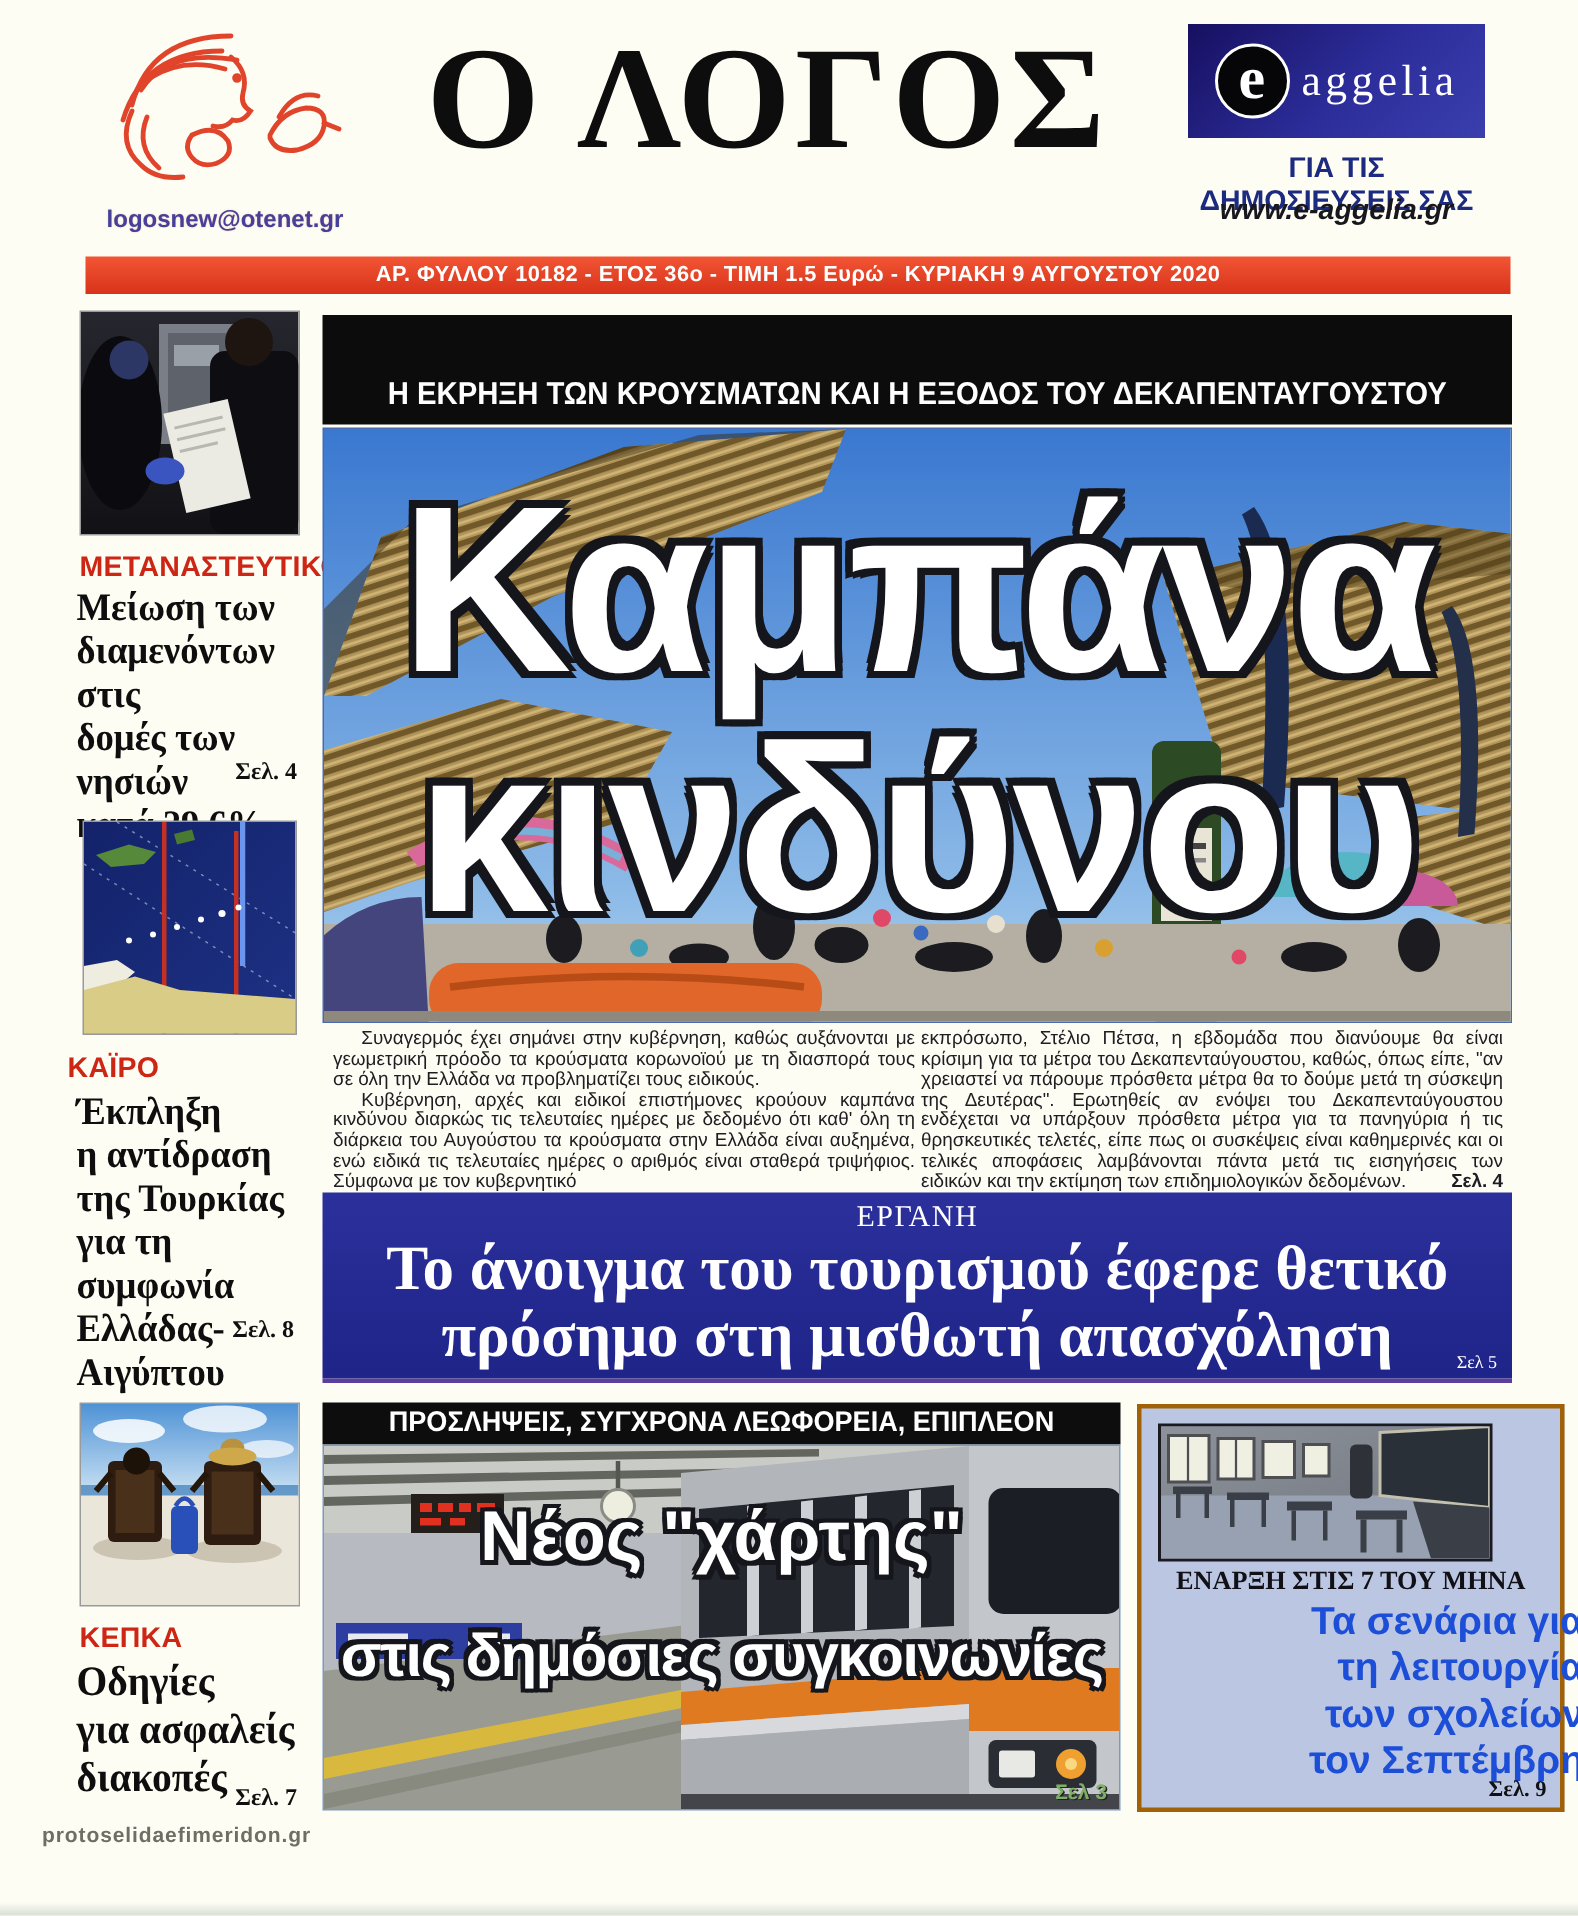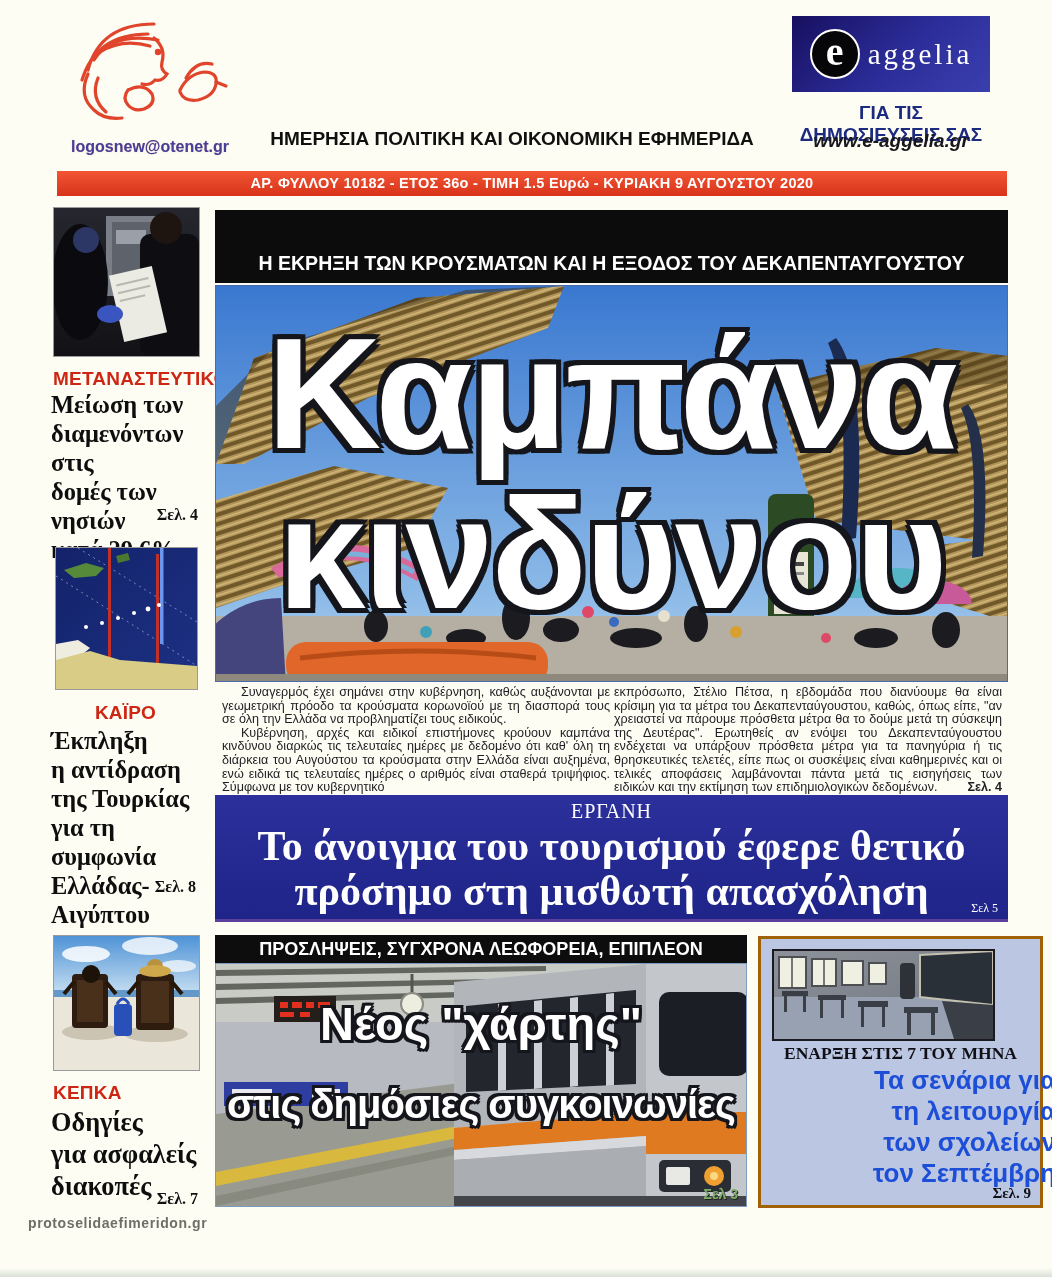--- a/index.html
+++ b/index.html
@@ -88,21 +88,21 @@
       <path d="M18,62 Q8,84 24,98 Q34,108 52,106"></path>
       <path d="M28,66 Q20,86 36,100"></path>
       <path d="M110,78 Q118,62 134,60 Q148,60 146,72 Q144,84 128,88 Q114,90 110,80 Z"></path>
       <path d="M116,66 Q126,48 142,52"></path>
       <path d="M146,70 L156,74"></path>
       <circle cx="88" cy="40" r="1.6" fill="#e0452c"></circle>
     </g>
   </svg>
   <div class="abs email">logosnew@otenet.gr</div>
 
-  <div class="abs subtitle">ΗΜΕΡΗΣΙΑ ΠΟΛΙΤΙΚΗ ΚΑΙ ΟΙΚΟΝΟΜΙΚΗ ΕΦΗΜΕΡΙΔΑ</div>
+  <div class="abs title">Ο ΛΟΓΟΣ</div>
 
   <div class="abs ad-box">
     <div class="e-logo">e</div>
     <div class="aggelia">aggelia</div>
   </div>
   <div class="abs ad-tagline">ΓΙΑ ΤΙΣ ΔΗΜΟΣΙΕΥΣΕΙΣ ΣΑΣ</div>
   <div class="abs ad-url">www.e-aggelia.gr</div>
 
   <div class="abs issue-bar">ΑΡ. ΦΥΛΛΟΥ 10182 - ΕΤΟΣ 36ο - ΤΙΜΗ 1.5 Ευρώ - ΚΥΡΙΑΚΗ 9 ΑΥΓΟΥΣΤΟΥ 2020</div>
 
@@ -157,21 +157,21 @@
       <circle cx="30" cy="79" r="2"></circle>
         <circle cx="46" cy="75" r="2"></circle>
         <circle cx="62" cy="70" r="2"></circle>
       <circle cx="78" cy="65" r="2"></circle>
         <circle cx="92" cy="61" r="2.4"></circle>
         <circle cx="103" cy="57" r="2"></circle>
     </g>
     <polygon points="0,96 22,92 34,100 20,112 0,116" fill="#efece0"></polygon>
     <polygon points="0,112 34,103 64,112 141,118 141,141 0,141" fill="#d9cc86"></polygon>
   </svg>
-  <div class="abs kicker" style="left:55px;top:702px;width:141px;text-align:center;">ΚΑΪΡΟ</div>
+  <div class="abs kicker" style="left:45px;top:702px;width:141px;">ΚΑΪΡΟ</div>
   <div class="abs side-headline" style="left:51px;top:726px;width:160px;">Έκπληξη
 η αντίδραση
 της Τουρκίας
 για τη συμφωνία
 Ελλάδας-Αιγύπτου</div>
   <div class="abs pageref" style="left:55px;top:878px;width:141px;">Σελ. 8</div>
 
   <svg class="abs side-photo" style="left:53px;top:935px;" width="145" height="134" viewBox="0 0 145 134">
     <defs>
         <linearGradient id="sk" x1="0" y1="0" x2="0" y2="1">

